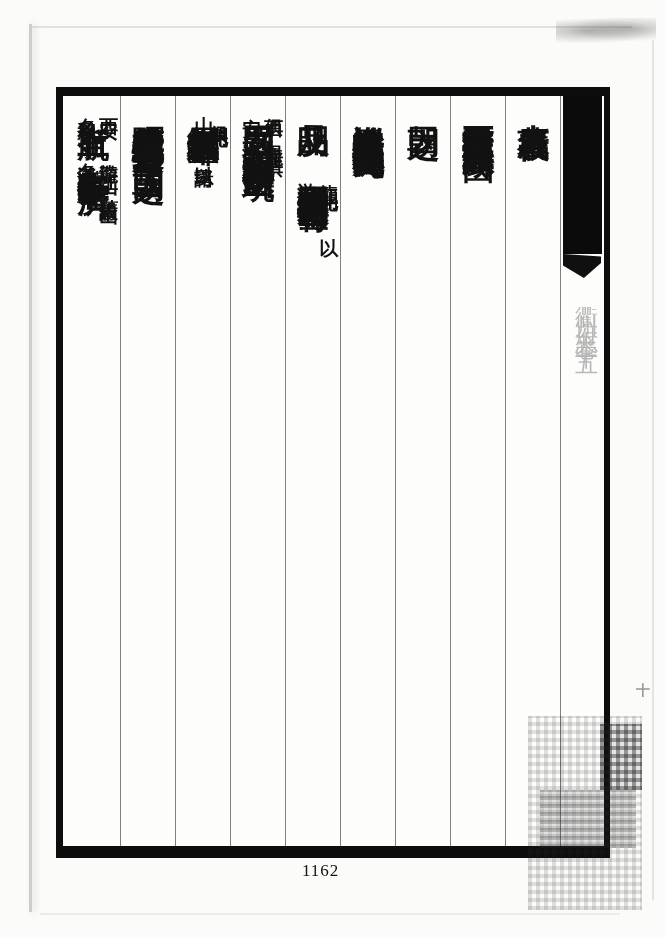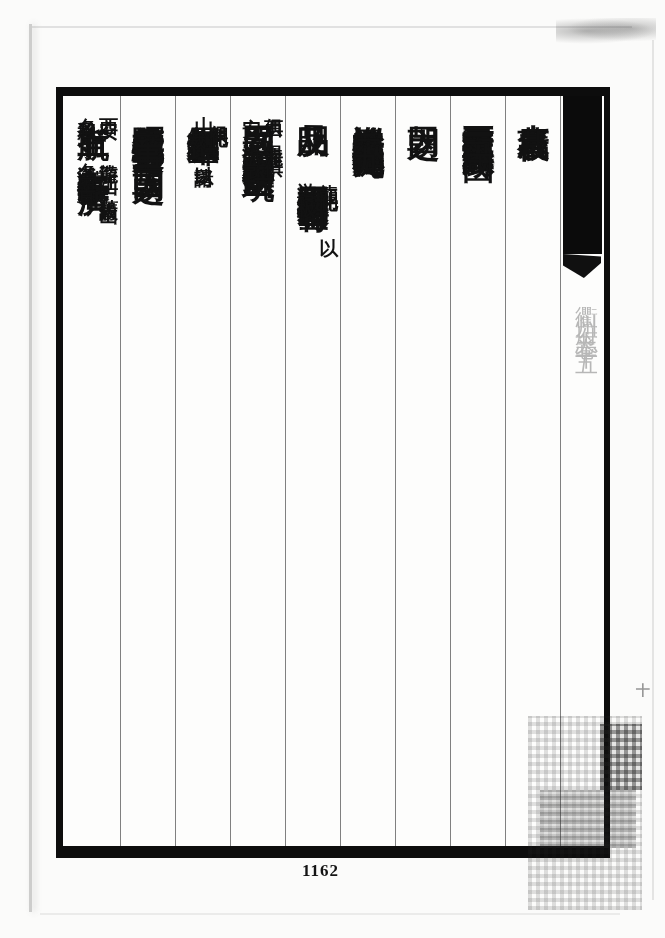--- a/index.html
+++ b/index.html
@@ -62,21 +62,21 @@
   }
   .big{font-size:32px;line-height:53px;letter-spacing:1px;}
   .small{font-size:19px;line-height:50px;letter-spacing:2px;}
   .gap{display:inline-block;width:1px;}
   .note2{display:inline-block;vertical-align:middle;letter-spacing:2px;}
   .note2 .nc{display:block;font-size:19px;line-height:22px;}
 
   
   .page-number{
     position:absolute;left:302px;top:861px;
-    font-family:"Liberation Serif",serif;font-weight:bold;
+    font-family:"Liberation Serif",serif;font-weight:normal;
     font-size:17px;letter-spacing:1px;color:#141414;
   }
 
   
   .wm{
     position:absolute;left:528px;top:716px;width:114px;height:194px;
     background-image:
       repeating-linear-gradient(0deg, rgba(40,40,40,.16) 0 4px, rgba(40,40,40,0) 4px 8px),
       repeating-linear-gradient(90deg, rgba(40,40,40,.16) 0 4px, rgba(40,40,40,0) 4px 8px);
     opacity:.85;

